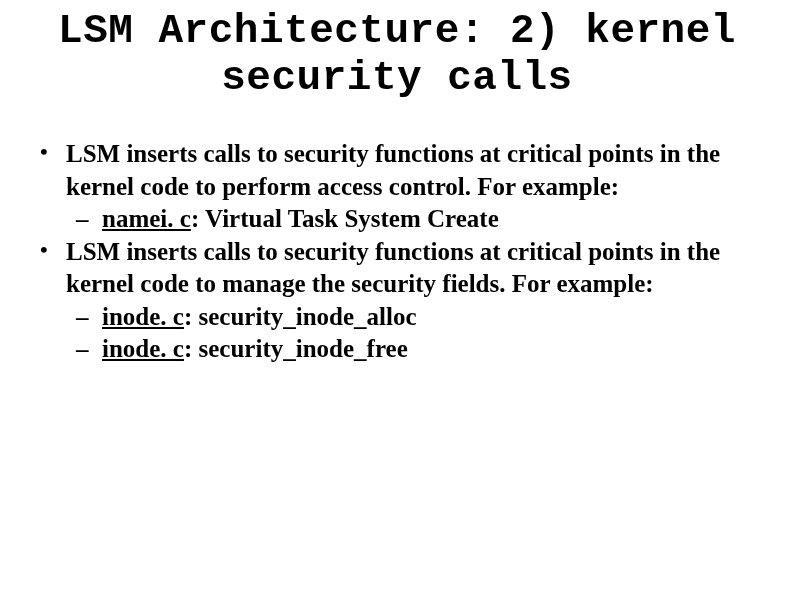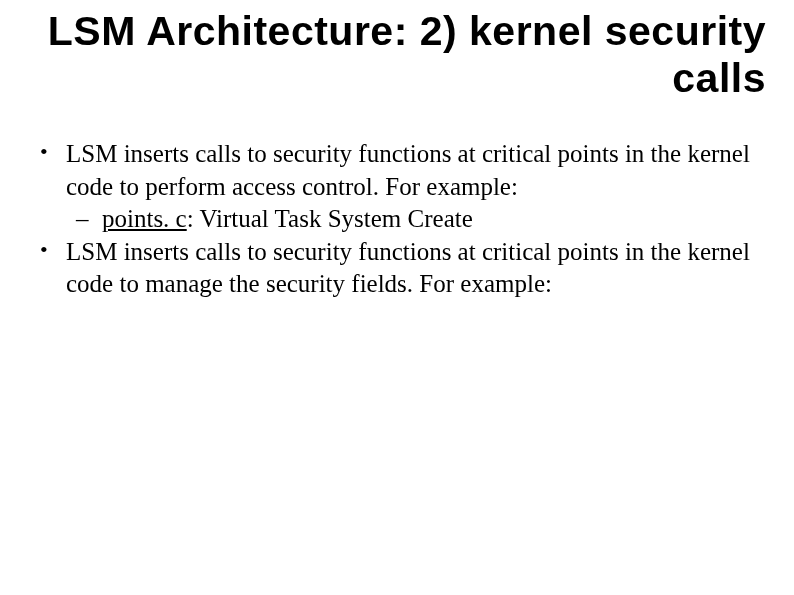--- a/index.html
+++ b/index.html
@@ -5,39 +5,40 @@
   * { margin: 0; padding: 0; box-sizing: border-box; }
   body {
     width: 794px;
     height: 595px;
     background: #ffffff;
     font-family: "Times New Roman", Times, serif;
     color: #000000;
     padding: 8px 28px;
   }
   .title {
-    font-family: Liberation Sans, sans-serif;
+    font-family: Liberation Mono, monospace;
     font-size: 41px;
-    text-align: right;
+    text-align: center;
     line-height: 1.15;
     margin-bottom: 36px;
     letter-spacing: 0.5px;
   }
   .content {
     font-size: 25px;
     line-height: 1.3;
     padding-left: 12px;
   }
   ul.outer {
     list-style: none;
   }
   ul.outer > li {
     position: relative;
     padding-left: 26px;
     margin-bottom: 0;
+    font-weight: bold;
   }
   ul.outer > li::before {
     content: "•";
     position: absolute;
     left: 0;
     top: 0;
     font-size: 22px;
   }
   ul.inner {
     list-style: none;
@@ -61,23 +62,29 @@
 <body>
 
 <h1 class="title">LSM Architecture: 2) kernel security calls</h1>
 
 <div class="content">
   <ul class="outer">
     <li>
       <span>LSM inserts calls to security functions at critical points in the kernel code to perform access control. For example:</span>
       <ul class="inner">
         <li>
-          <span class="file">points. c</span><span>: </span><span>Virtual Task System Create</span>
+          <span class="file">namei. c</span><span>: </span><span>Virtual Task System Create</span>
         </li>
       </ul>
     </li>
     <li>
       <span>LSM inserts calls to security functions at critical points in the kernel code to manage the security fields. For example:</span>
       <ul class="inner">
+        <li>
+          <span class="file">inode. c</span><span>: </span><span>security_inode_alloc</span>
+        </li>
+        <li>
+          <span class="file">inode. c</span><span>: </span><span>security_inode_free</span>
+        </li>
       </ul>
     </li>
   </ul>
 </div>
 
 </body></html>

